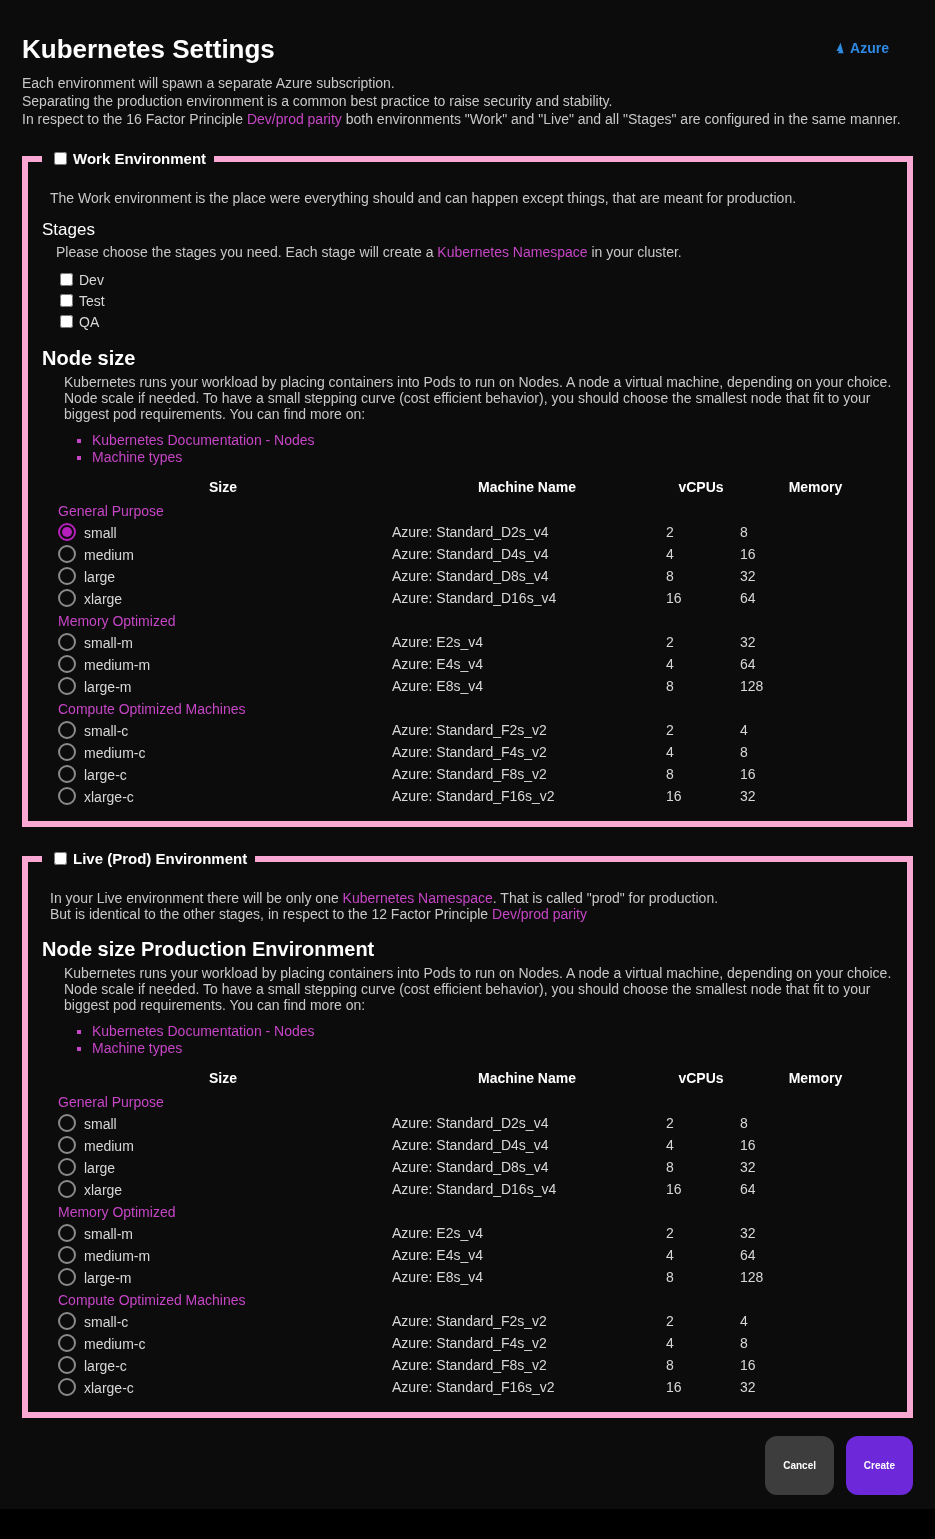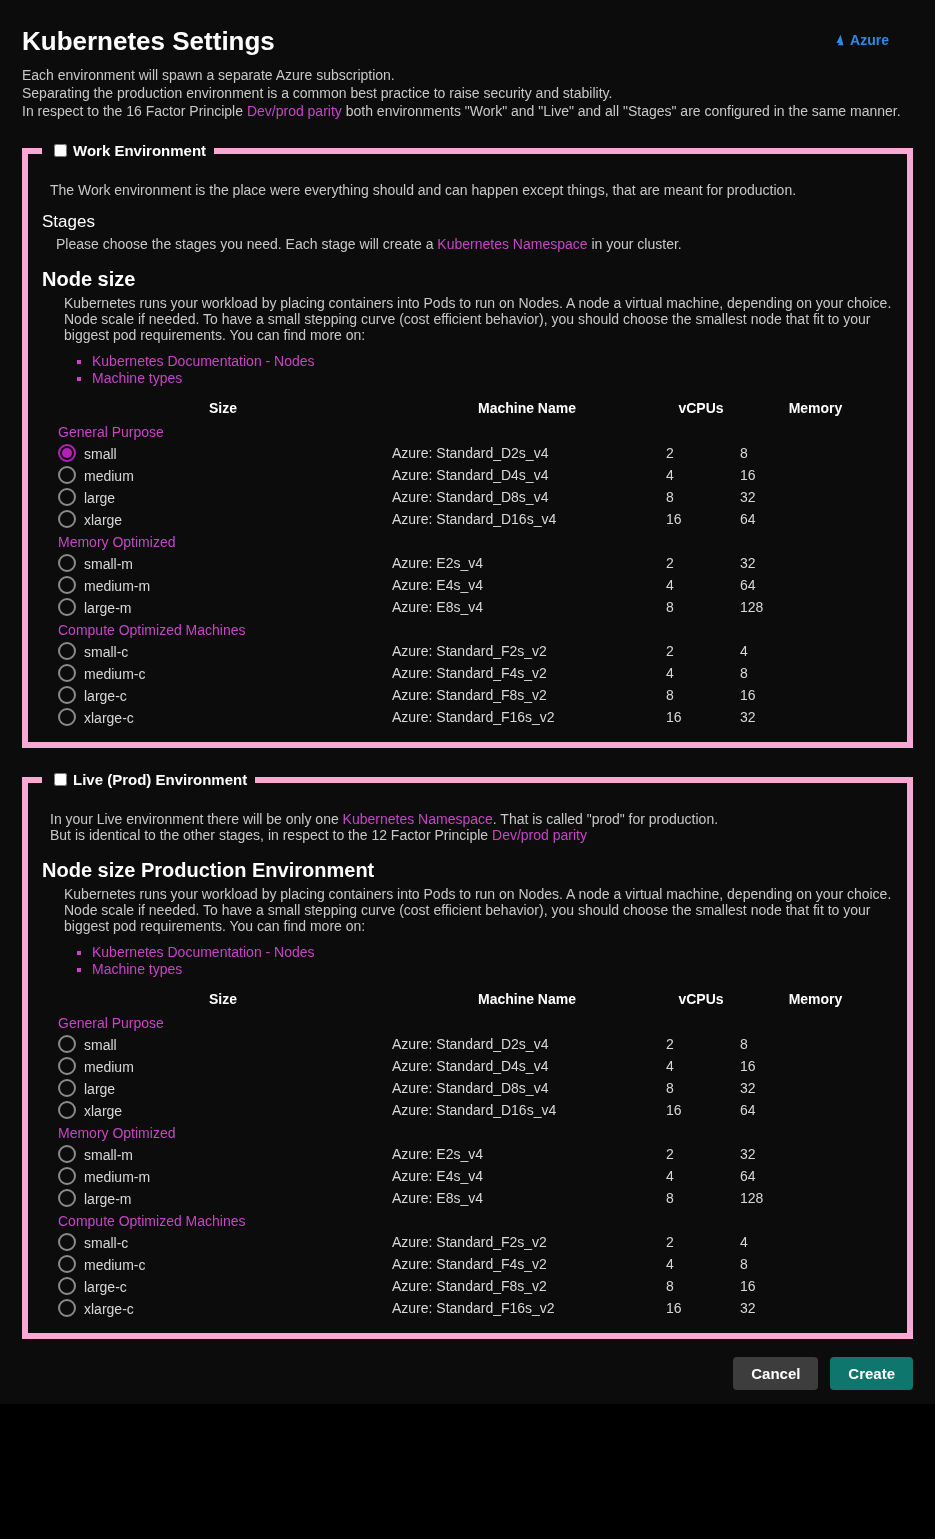--- a/index.html
+++ b/index.html
@@ -1,17 +1,17 @@
 <!DOCTYPE html>
 <html><head>
 <meta charset="utf-8">
 <style>
   html,body{margin:0;padding:0;background:#000;color:#d8d8d8;font-family:"Segoe UI",Arial,sans-serif;font-size:14px;width:935px}
   .page{background:#0c0c0c;padding:22px 22px 14px 22px}
-  h1{color:#fff;font-size:26px;font-weight:700;margin:4px 0 10px 0}
+  h1{color:#fff;font-size:26px;font-weight:700;margin:12px 0 10px 0}
   .intro{margin:2px 0;color:#c8c8c8}
   a,.link{color:#c646c6;text-decoration:none}
   .azure{position:absolute;right:24px;top:6px;color:#2f8ae4;font-size:14px;font-weight:600}
   .azure svg{vertical-align:-2px;margin-right:3px}
   fieldset{border:6px solid #f9a8d4;margin:22px 0 0 0;padding:18px 14px 14px 14px;position:relative}
   legend{padding:0 8px;color:#fff;font-weight:700;font-size:15px}
   legend input{vertical-align:-1px;margin-right:6px}
   .desc{margin:4px 0 10px 8px;color:#c8c8c8}
   h3{color:#fff;font-size:17px;margin:14px 0 2px 0;font-weight:400}
   h4{color:#fff;font-size:20px;margin:16px 0 4px 0;font-weight:700}
@@ -26,23 +26,23 @@
   th{text-align:center;color:#fff;font-weight:700;padding:4px 2px;font-size:14px}
   td{padding:2px 2px;color:#d8d8d8}
   td.cat{color:#c646c6;padding-top:4px}
   .col-size{width:330px}
   .col-mn{width:270px}
   .col-cpu{width:70px}
   .radio{display:inline-block;width:14px;height:14px;border:2px solid #8a8a8a;border-radius:50%;vertical-align:-3px;margin-right:8px;position:relative;background:transparent}
   .radio.sel{border-color:#b71fbc}
   .radio.sel::after{content:"";position:absolute;left:2px;top:2px;width:10px;height:10px;border-radius:50%;background:#b71fbc}
   .btnbar{text-align:right;margin-top:18px}
-  .btn{display:inline-block;padding:8px 18px;border-radius:4px;color:#fff;font-weight:600;font-size:15px;margin-left:8px;border:none;cursor:pointer}
+  .btn{display:inline-block;padding:24px 18px;border-radius:12px;color:#fff;font-weight:600;font-size:10px;margin-left:8px;border:none;cursor:pointer}
   .btn.cancel{background:#3d3d3d}
-  .btn.create{background:#0f766e}
+  .btn.create{background:#6d28d9}
   .rel{position:relative}
   .hdr{position:relative}
 </style>
 </head>
 <body>
 
 <div class="page rel">
   <div class="hdr">
     <span class="azure">
       <svg width="14" height="14" viewBox="0 0 24 24">
@@ -58,20 +58,25 @@
   </div>
 
   <fieldset>
     <legend><input type="checkbox" style=""><span>Work Environment</span></legend>
     <div class="desc">The Work environment is the place were everything should and can happen except things, that are meant for production.</div>
 
     <h3>Stages</h3>
     <div class="indent desc">
       <span>Please choose the stages you need. Each stage will create a </span><a class="link">Kubernetes Namespace</a><span> in your cluster.</span>
     </div>
+    <div class="stage-list" id="stage-list">
+        <label><input type="checkbox" style=""><span>Dev</span></label>
+        <label><input type="checkbox" style=""><span>Test</span></label>
+        <label><input type="checkbox" style=""><span>QA</span></label>
+      </div>
 
     <h4>Node size</h4>
     <div class="indent">
       <div class="desc">Kubernetes runs your workload by placing containers into Pods to run on Nodes. A node a virtual machine, depending on your choice. Node scale if needed. To have a small stepping curve (cost efficient behavior), you should choose the smallest node that fit to your biggest pod requirements. You can find more on:</div>
       <ul class="square" id="work-links">
           <li><span class="link">Kubernetes Documentation - Nodes</span></li>
           <li><span class="link">Machine types</span></li>
         </ul>
       <table>
         <thead>

